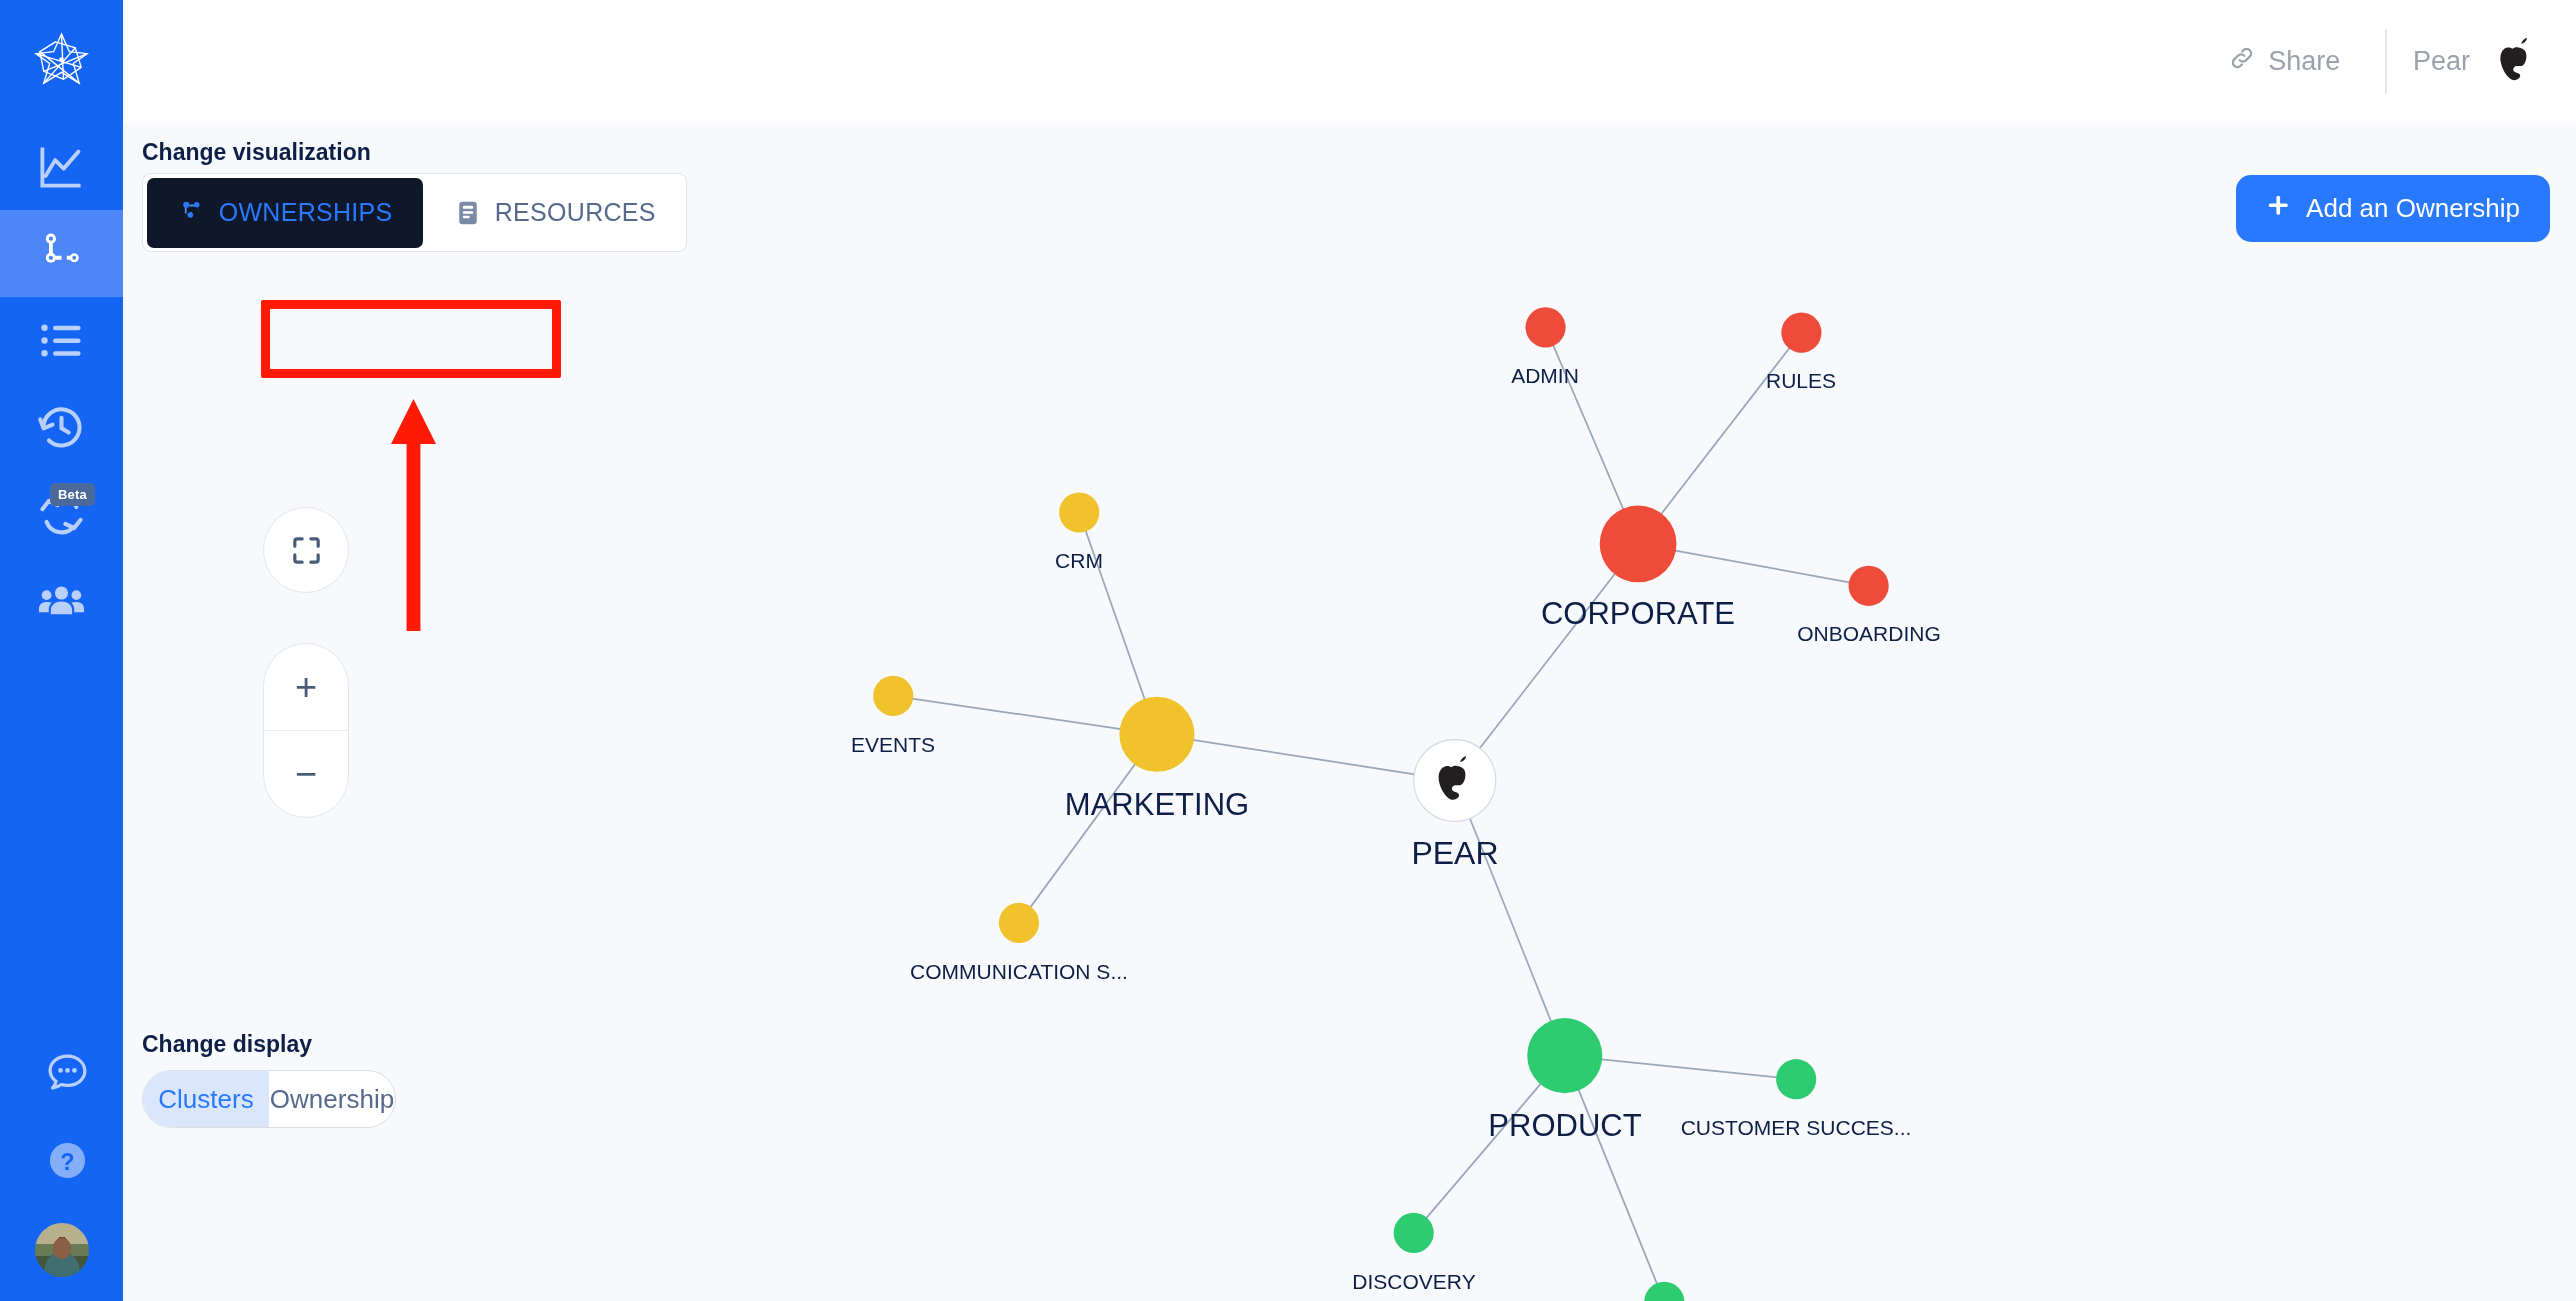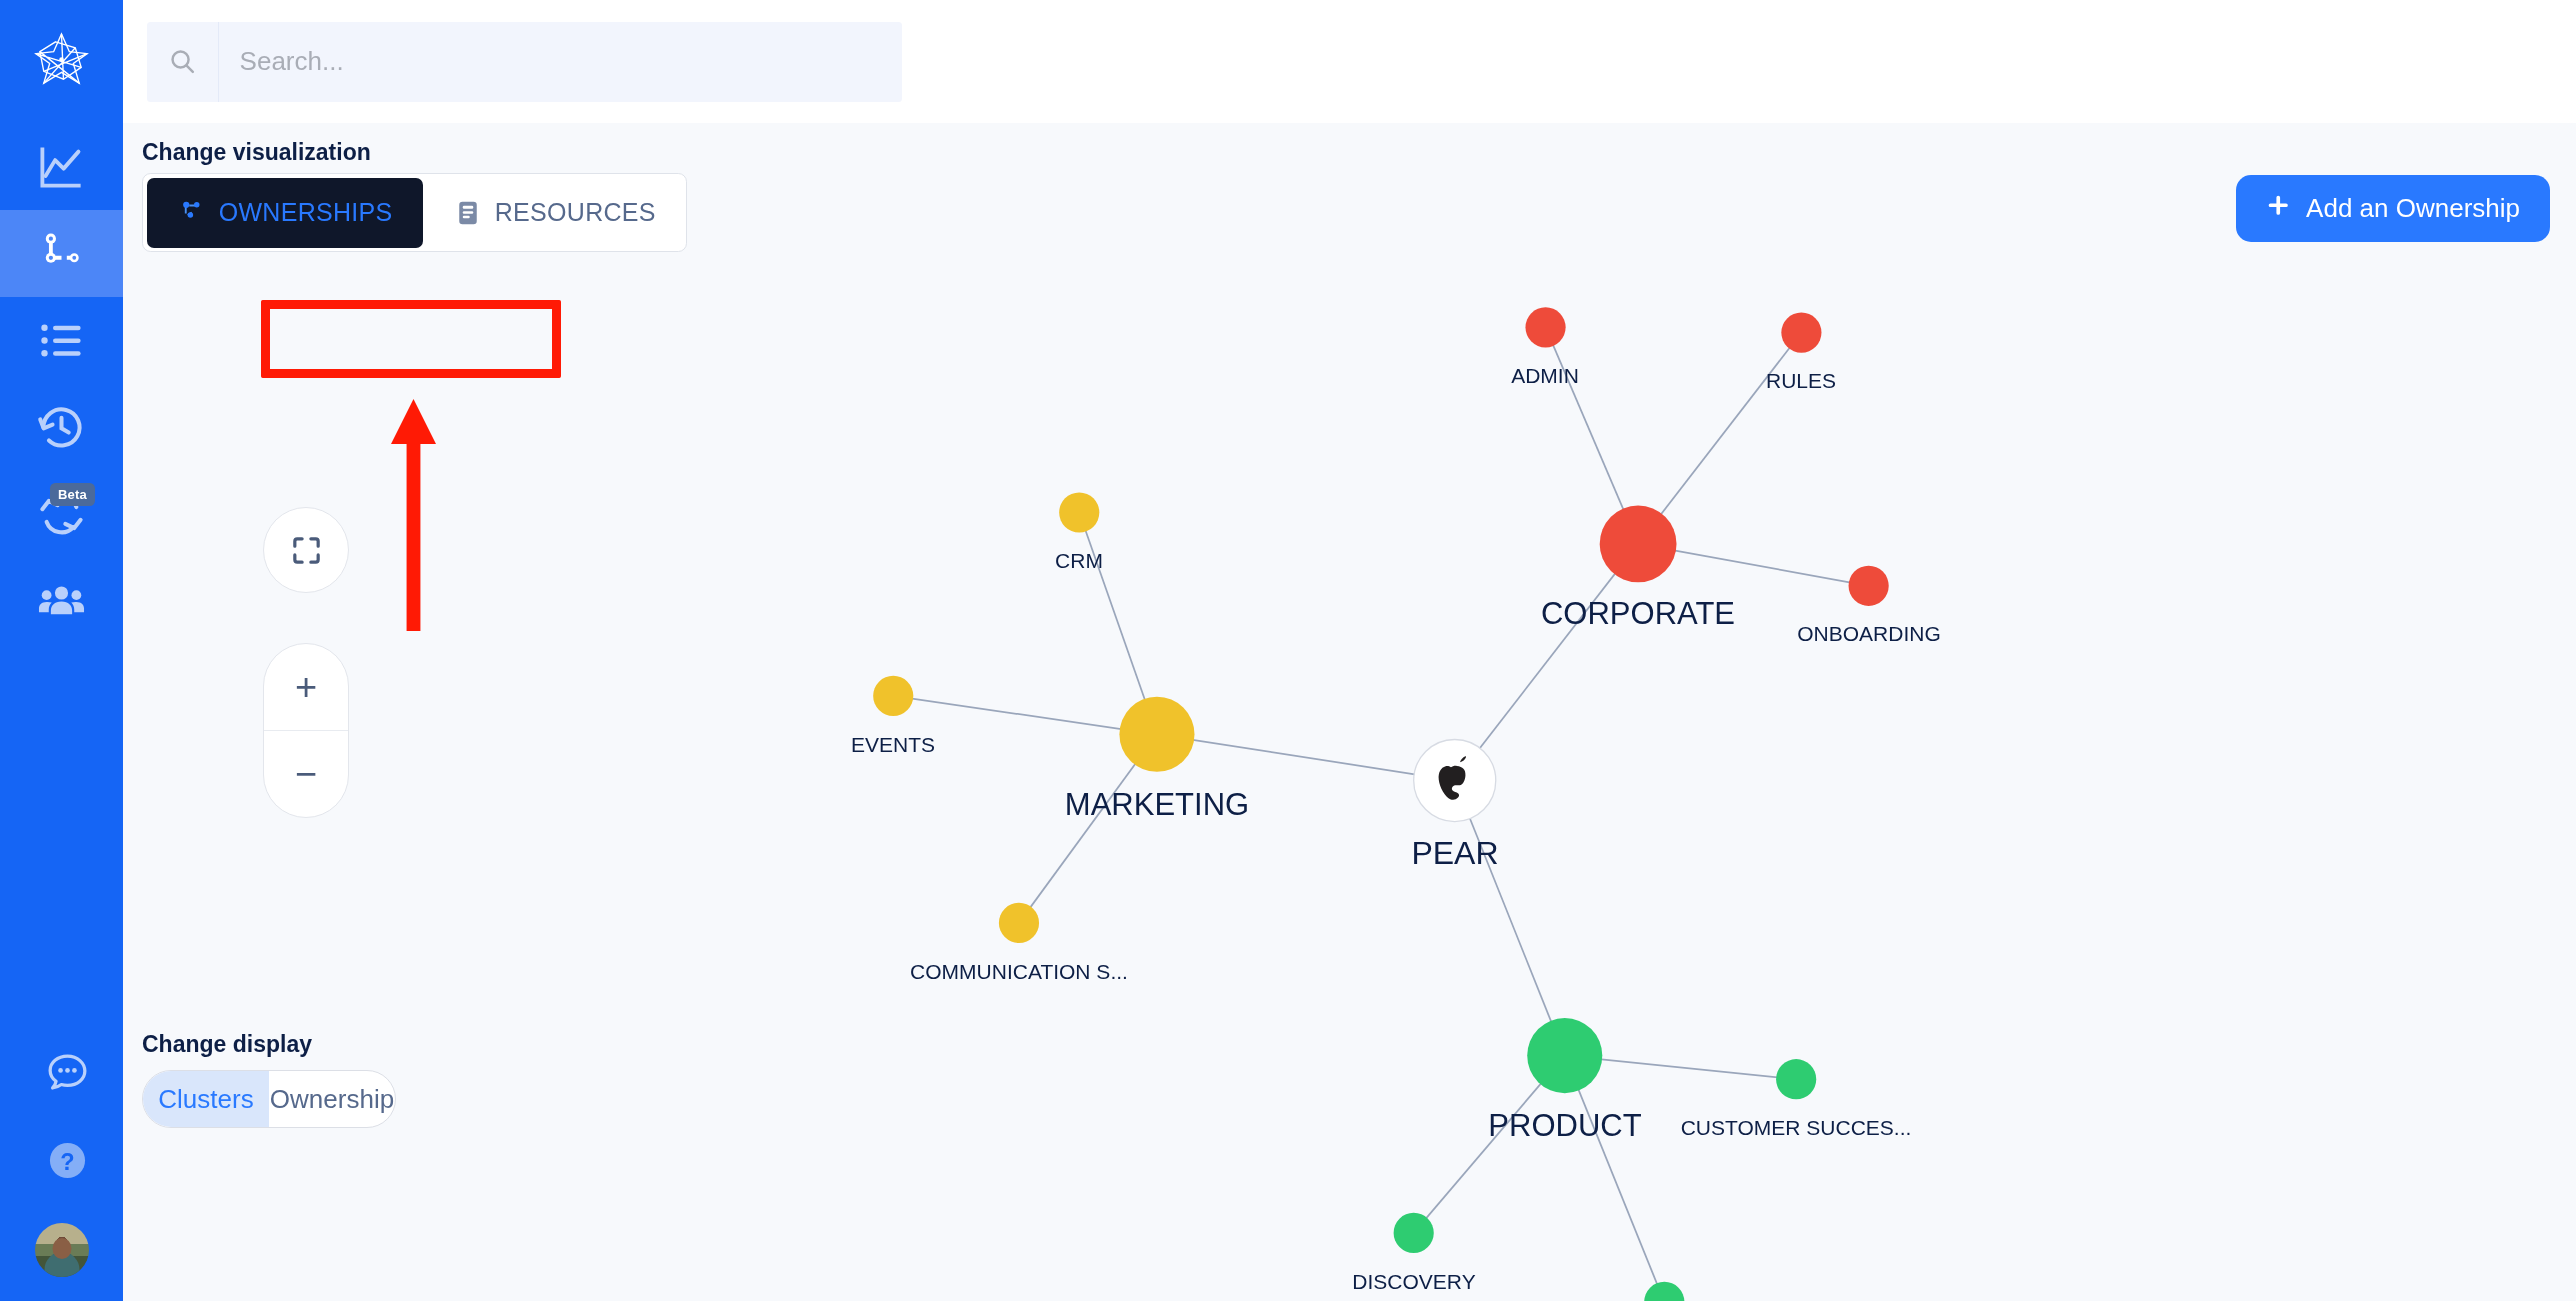--- a/index.html
+++ b/index.html
@@ -305,30 +305,42 @@
         <svg width="49" height="49" viewBox="0 0 24 24">
           <circle cx="12" cy="12" r="8.6" fill="#84aef7"></circle>
           <text x="12" y="16.6" text-anchor="middle" font-size="11.5" font-family="Liberation Sans, sans-serif" font-weight="bold" fill="#1565f5">?</text>
         </svg>
       </div>
       <div class="sb-avatar"></div>
     </div>
   </div>
 
   <div class="topbar">
-    <div class="search-wrap">
-      <div class="search-ic">
-        <svg width="31" height="31" viewBox="0 0 24 24">
-          <circle cx="10.5" cy="10.5" r="6.2" fill="none" stroke="#a9adb6" stroke-width="1.9"></circle>
-          <path d="M15.2 15.2 L20 20" stroke="#a9adb6" stroke-width="1.9" stroke-linecap="round"></path>
+
+    <div class="top-right">
+      <div class="share-btn">
+        <span>
+          <svg width="30" height="30" viewBox="0 0 24 24">
+            <g fill="none" stroke="#9ba0aa" stroke-width="1.8" stroke-linecap="round">
+              <path d="M10.2 13.8a3.6 3.6 0 0 0 5.1 0l2.9-2.9a3.6 3.6 0 0 0-5.1-5.1l-1 1"></path>
+              <path d="M13.8 10.2a3.6 3.6 0 0 0-5.1 0l-2.9 2.9a3.6 3.6 0 0 0 5.1 5.1l1-1"></path>
+            </g>
+          </svg>
+        </span>
+        <span>Share</span>
+      </div>
+      <div class="top-div"></div>
+      <span class="user-name">Pear</span>
+      <span class="pear-logo-top">
+        <svg width="40" height="51" viewBox="0 0 40 52">
+          <path d="M30.5 2c-2.6 1.1-4.5 3.3-5.3 5.9 2.7-.4 5-2.3 5.9-4.9.2-.6-.1-1.2-.6-1z" fill="#221f20"></path>
+          <path d="M22.2 11.6c-2.2-.6-4.3.2-5.9 1.3-1.5-1-3.4-1.6-5.3-1.1C6.4 13 3.4 18 4.2 25.1c.9 8 6.2 16.8 11.3 19.3 3 1.5 5.8.3 7.5-1.3 1.5-1.4 1.7-3.2.5-4.3-1.6-1.5-4.6-1.3-5.8-3.1-1.3-1.9.2-4.4 2.7-5 2-.5 3.9.4 5.5-.2 2.6-1 4.4-4.9 4.7-9.4.4-6.1-2.8-8.8-8.4-9.5z" fill="#221f20"></path>
         </svg>
-      </div>
-      <input class="search-input" type="text" value="" placeholder="Search..." style="">
-    </div>
-
+      </span>
+    </div>
   </div>
 
   <div class="content">
 
     <div class="graph" id="graph">
       <svg id="graph-svg" width="2453" height="1178" viewBox="0 0 2809 1349">
           <line x1="1525" y1="753" x2="1184" y2="700" stroke="#9aa6bb" stroke-width="2"></line>
           <line x1="1525" y1="753" x2="1735" y2="482" stroke="#9aa6bb" stroke-width="2"></line>
           <line x1="1525" y1="753" x2="1651" y2="1068" stroke="#9aa6bb" stroke-width="2"></line>
           <line x1="1735" y1="482" x2="1629" y2="234" stroke="#9aa6bb" stroke-width="2"></line>

